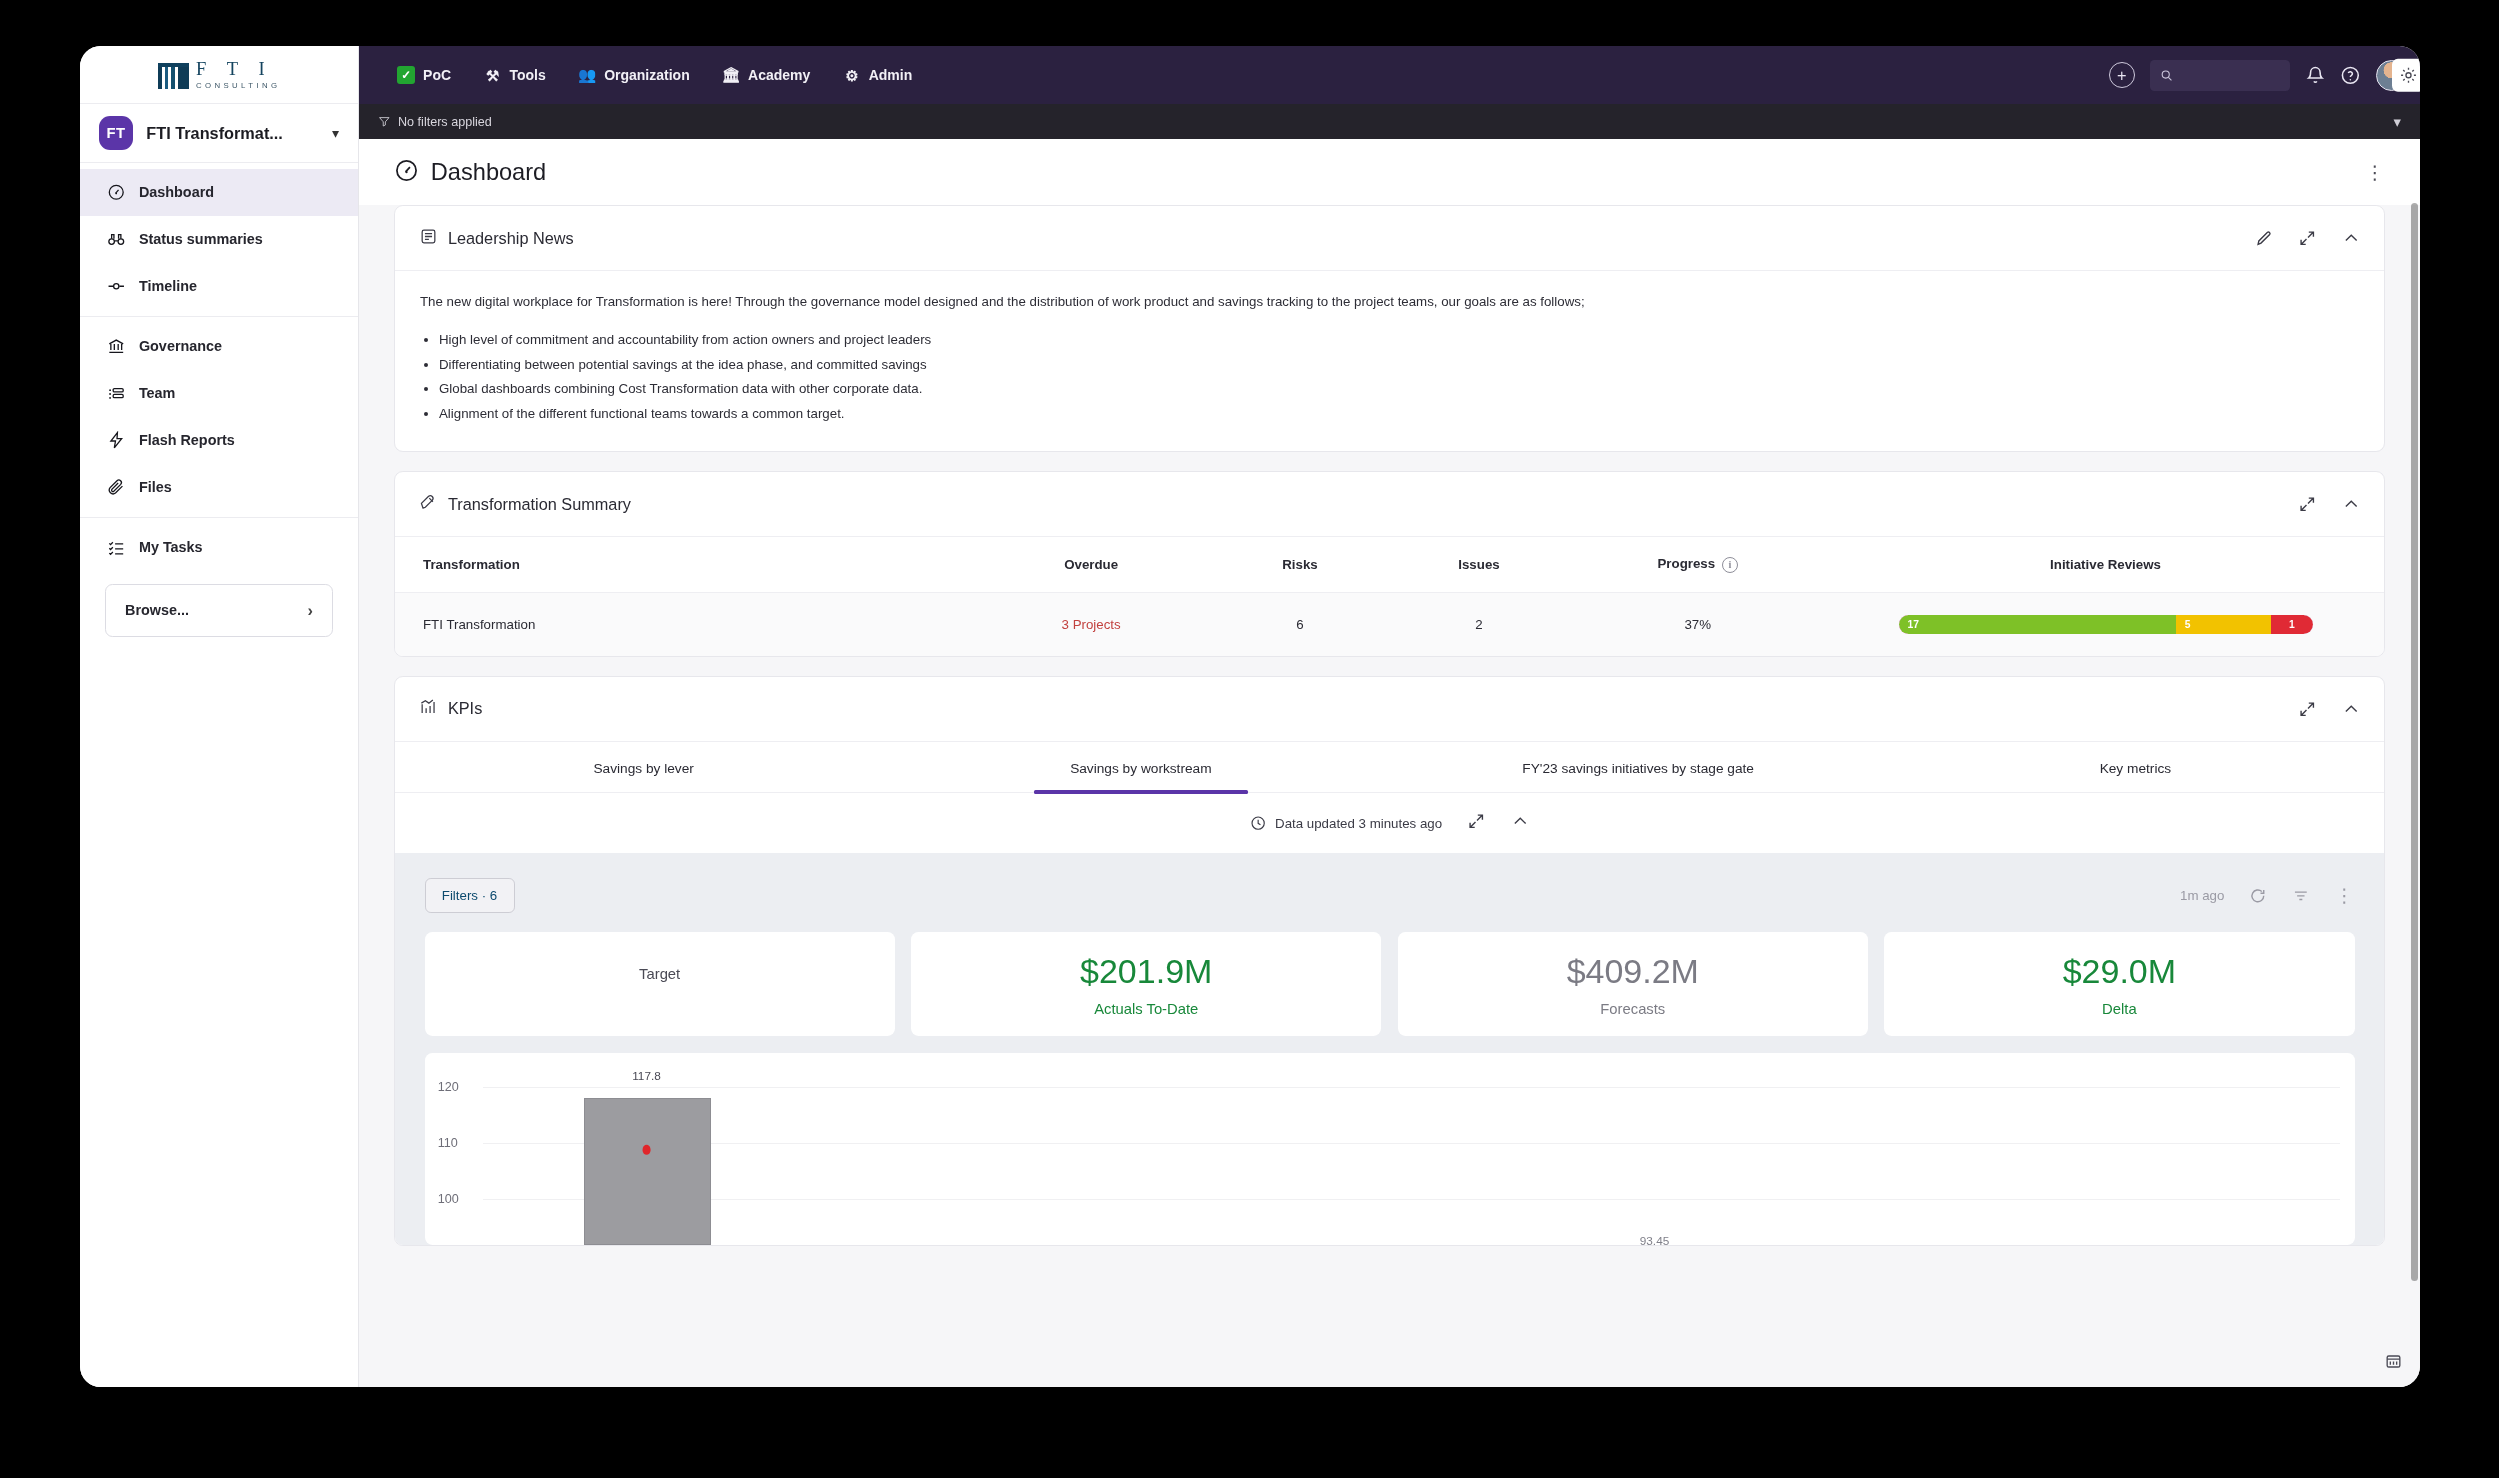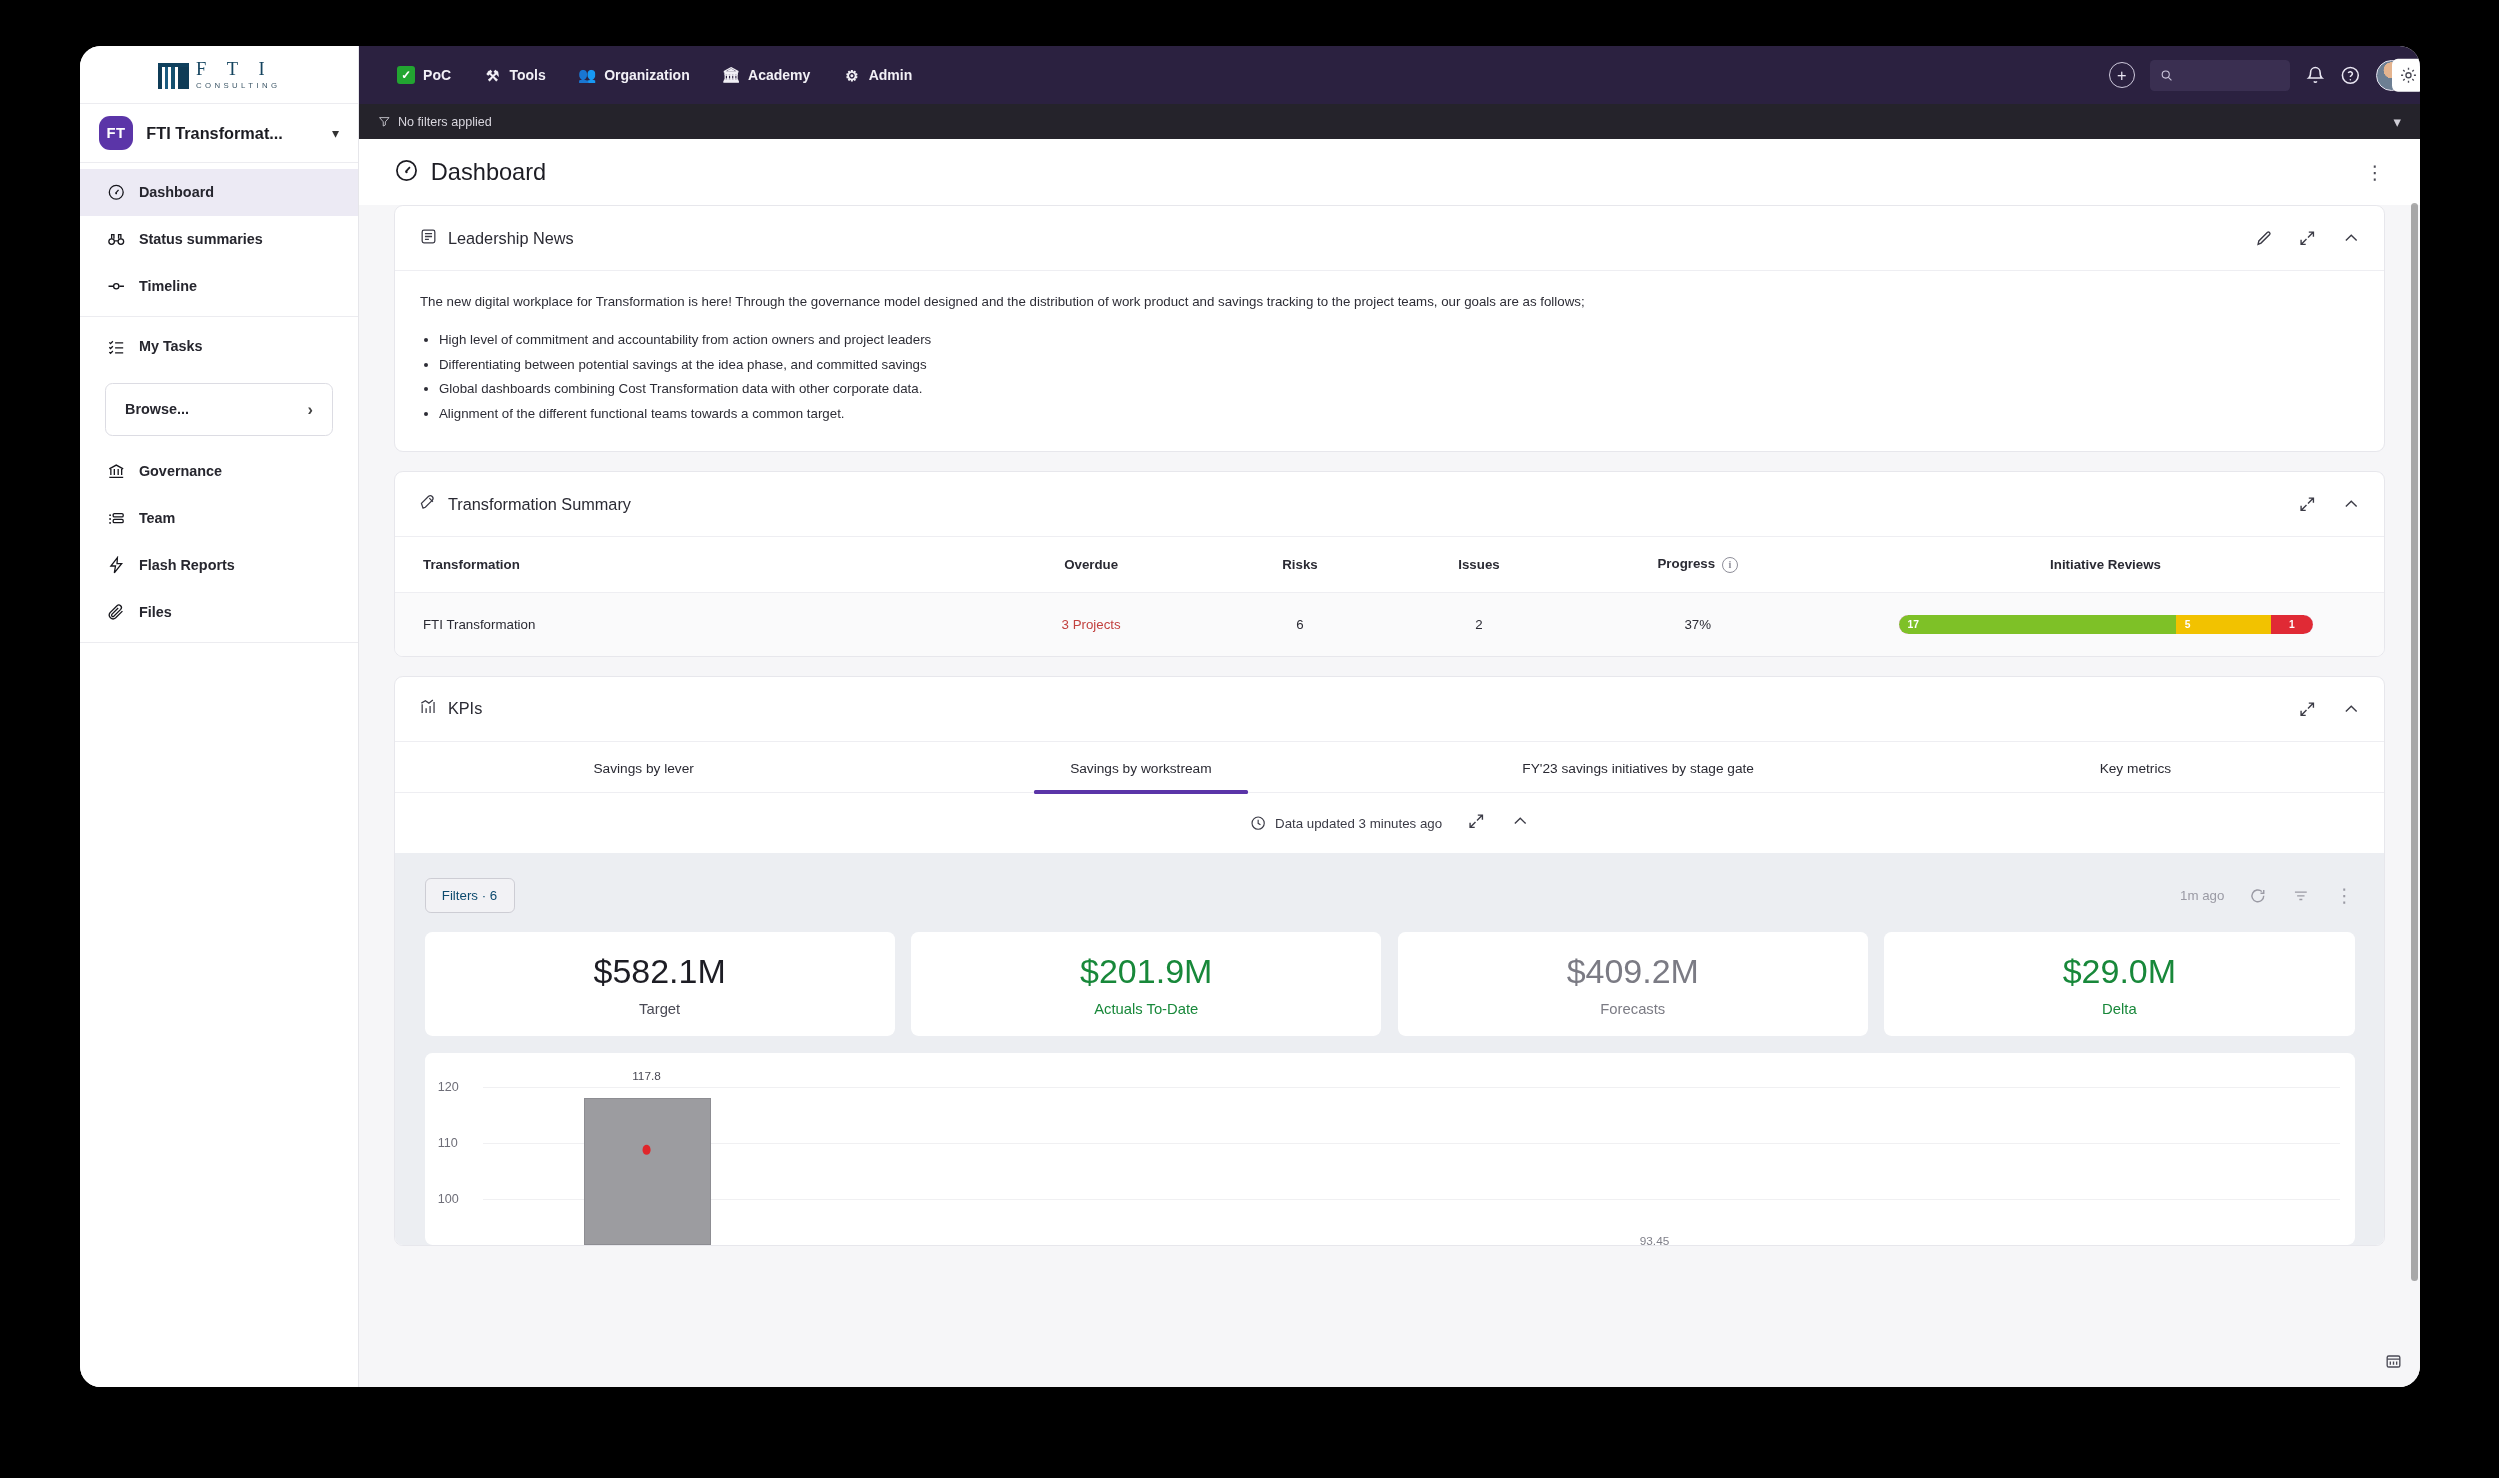--- a/index.html
+++ b/index.html
@@ -307,73 +307,73 @@
         <span class="nav-ico">
           <svg viewBox="0 0 24 24">
               <circle cx="12" cy="12" r="3.4"></circle>
               <path d="M2 12h6M16 12h6"></path>
             </svg>
         </span>
         <span>Timeline</span>
       </div>
     </div>
 
+    <div class="nav-group">
+      <div class="nav-item">
+        <span class="nav-ico">
+          <svg viewBox="0 0 24 24">
+              <path d="M3 9l9-5 9 5M5 9v8M9.5 9v8M14.5 9v8M19 9v8M3 20h18"></path>
+            </svg>
+        </span>
+        <span>Governance</span>
+      </div>
+      <div class="nav-item">
+        <span class="nav-ico">
+          <svg viewBox="0 0 24 24">
+              <circle cx="4" cy="8" r="1.2" fill="#16161c" stroke="none"></circle>
+              <circle cx="4" cy="13" r="1.2" fill="#16161c" stroke="none"></circle>
+              <circle cx="4" cy="18" r="1.2" fill="#16161c" stroke="none"></circle>
+              <rect x="8" y="6" width="13" height="4.2" rx="1.6"></rect>
+              <rect x="8" y="13.5" width="13" height="4.2" rx="1.6"></rect>
+            </svg>
+        </span>
+        <span>Team</span>
+      </div>
+      <div class="nav-item">
+        <span class="nav-ico">
+          <svg viewBox="0 0 24 24">
+              <path d="M13.5 2L5 13h6l-1.5 9L19 10h-6z"></path>
+            </svg>
+        </span>
+        <span>Flash Reports</span>
+      </div>
+      <div class="nav-item">
+        <span class="nav-ico">
+          <svg viewBox="0 0 24 24">
+              <path d="M20 10.5L11 19.5a5 5 0 01-7-7l9-9a3.4 3.4 0 014.8 4.8l-9 9a1.8 1.8 0 01-2.5-2.5l8.2-8.2"></path>
+            </svg>
+        </span>
+        <span>Files</span>
+      </div>
+    </div>
+
     <div class="nav-group last">
       <div class="nav-item">
         <span class="nav-ico">
           <svg viewBox="0 0 24 24">
               <path d="M3 7l1.6 1.6L7.6 5.5M3 13.4l1.6 1.6L7.6 12M3 19.6l1.6 1.6 3-3.1M10.5 7.5H21M10.5 14H21M10.5 20.5H21"></path>
             </svg>
         </span>
         <span>My Tasks</span>
       </div>
       <div class="browse-wrap">
         <div class="browse">
           <span>Browse...</span>
           <span class="browse-chev">›</span>
         </div>
-      </div>
-    </div>
-
-    <div class="nav-group">
-      <div class="nav-item">
-        <span class="nav-ico">
-          <svg viewBox="0 0 24 24">
-              <path d="M3 9l9-5 9 5M5 9v8M9.5 9v8M14.5 9v8M19 9v8M3 20h18"></path>
-            </svg>
-        </span>
-        <span>Governance</span>
-      </div>
-      <div class="nav-item">
-        <span class="nav-ico">
-          <svg viewBox="0 0 24 24">
-              <circle cx="4" cy="8" r="1.2" fill="#16161c" stroke="none"></circle>
-              <circle cx="4" cy="13" r="1.2" fill="#16161c" stroke="none"></circle>
-              <circle cx="4" cy="18" r="1.2" fill="#16161c" stroke="none"></circle>
-              <rect x="8" y="6" width="13" height="4.2" rx="1.6"></rect>
-              <rect x="8" y="13.5" width="13" height="4.2" rx="1.6"></rect>
-            </svg>
-        </span>
-        <span>Team</span>
-      </div>
-      <div class="nav-item">
-        <span class="nav-ico">
-          <svg viewBox="0 0 24 24">
-              <path d="M13.5 2L5 13h6l-1.5 9L19 10h-6z"></path>
-            </svg>
-        </span>
-        <span>Flash Reports</span>
-      </div>
-      <div class="nav-item">
-        <span class="nav-ico">
-          <svg viewBox="0 0 24 24">
-              <path d="M20 10.5L11 19.5a5 5 0 01-7-7l9-9a3.4 3.4 0 014.8 4.8l-9 9a1.8 1.8 0 01-2.5-2.5l8.2-8.2"></path>
-            </svg>
-        </span>
-        <span>Files</span>
       </div>
     </div>
   </aside>
 
   <div class="pane">
 
     <div class="topbar">
       <div class="tb-item">
         <span class="tb-ico poc">✓</span>
         <span>PoC</span>
@@ -612,21 +612,20 @@
                   <svg viewBox="0 0 24 24">
                       <path d="M4 7h16M7 12h10M10 17h4"></path>
                     </svg>
                 </span>
                 <span class="t" style="font-size:19px;letter-spacing:0.7px">⋮</span>
               </div>
             </div>
 
             <div class="metrics">
               <div class="metric">
-                <div class="val" style="color:#1d1d24">$582.1M</div>
                 <div class="lbl" style="color:#4a4a55">Target</div>
               </div>
               <div class="metric">
                 <div class="val" style="color:#18883a">$201.9M</div>
                 <div class="lbl" style="color:#18883a">Actuals To-Date</div>
               </div>
               <div class="metric">
                 <div class="val" style="color:#7b7b84">$409.2M</div>
                 <div class="lbl" style="color:#7b7b84">Forecasts</div>
               </div>

